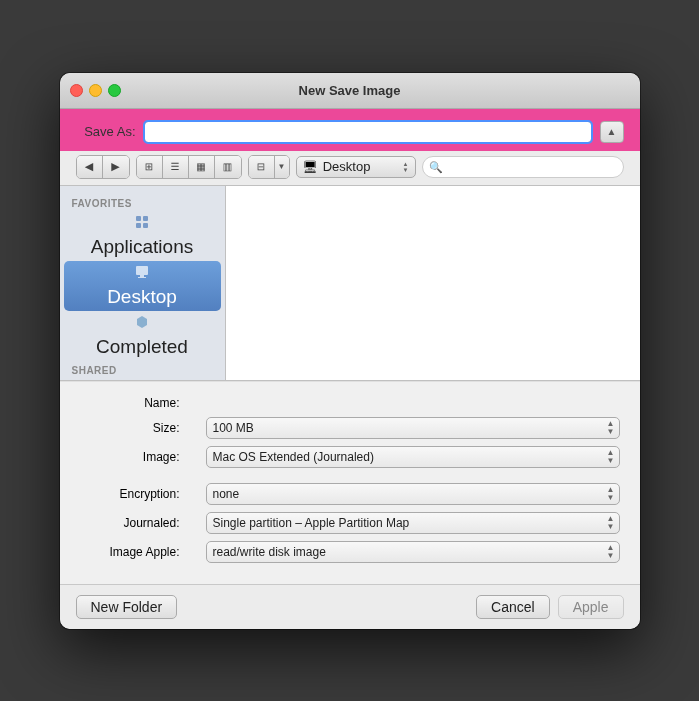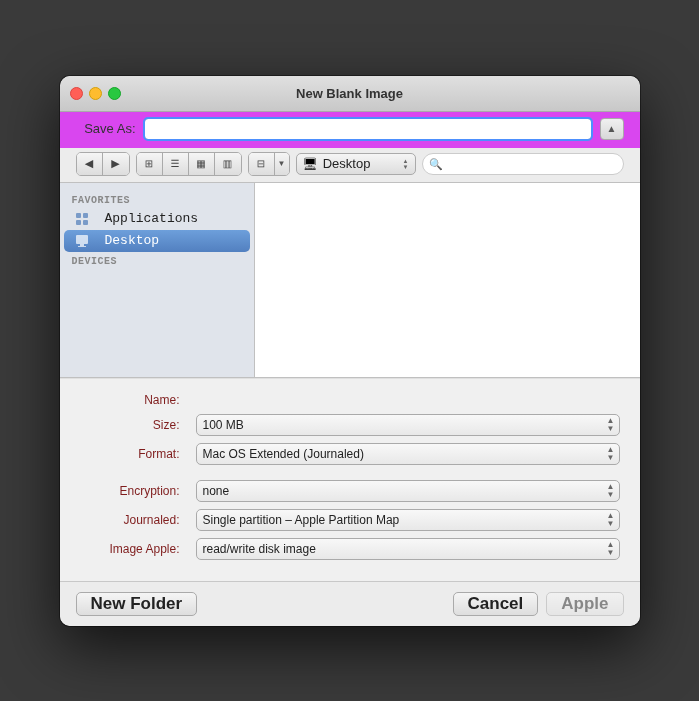--- a/index.html
+++ b/index.html
@@ -44,25 +44,25 @@
     }
     .tl-red { background: #ff5f57; border-color: #e0443e; }
     .tl-yellow { background: #febc2e; border-color: #d4a00a; }
     .tl-green { background: #28c840; border-color: #14a628; }
     .titlebar-title {
       font-size: 13px;
       font-weight: bold;
       color: #333;
     }
     .save-as-row {
-      padding: 6px 16px 8px;
+      padding: 12px 16px 8px;
       display: flex;
       align-items: center;
       gap: 8px;
-      background: #d946ef;
+      background: #ec4899;
     }
     .save-as-label {
       font-size: 13px;
       color: #333;
       text-align: right;
       min-width: 60px;
     }
     .save-as-input {
       flex: 1;
       height: 22px;
@@ -216,44 +216,44 @@
       padding: 0 8px 0 22px;
       font-size: 12px;
       outline: none;
     }
     .main-area {
       display: flex;
       height: 195px;
       border-bottom: 1px solid #c0c0c0;
     }
     .sidebar {
-      width: 195px;
+      width: 166px;
       background: #e0e4eb;
       border-right: 1px solid #c0c0c0;
       padding: 8px 0;
       overflow-y: auto;
-      font-family: Liberation Mono, monospace;
     }
     .sidebar-section-label {
       font-size: 10px;
       font-weight: bold;
       color: #888;
       padding: 4px 12px 2px;
       letter-spacing: 0.05em;
     }
     .sidebar-item {
       display: flex;
       align-items: center;
-      gap: 15px;
+      gap: 6px;
       padding: 3px 10px;
       cursor: pointer;
-      font-size: 13px;
+      font-size: 19px;
       color: #222;
       border-radius: 4px;
       margin: 0 4px;
+      flex-direction: column;
     }
     .sidebar-item.active {
       background: linear-gradient(to bottom, #6d9fdb, #5280c0);
       color: white;
       border-radius: 5px;
     }
     .sidebar-item-icon {
       width: 16px;
       height: 16px;
       display: flex;
@@ -274,22 +274,22 @@
     }
     .form-row {
       display: flex;
       align-items: center;
       margin-bottom: 7px;
     }
     .form-label {
       text-align: right;
       min-width: 100px;
       font-size: 12px;
-      color: #7f1d1d;
-      margin-right: 16px;
+      color: #000000;
+      margin-right: 26px;
       font-weight: normal;
     }
     .form-input {
       flex: 1;
       height: 22px;
       border: 1px solid #aaa;
       border-radius: 4px;
       padding: 2px 6px;
       font-size: 13px;
       background: white;
@@ -335,29 +335,28 @@
       display: flex;
       align-items: center;
       justify-content: space-between;
       border-top: 1px solid #c8c8c8;
       border-radius: 0 0 10px 10px;
     }
     .btn {
       height: 24px;
       padding: 0 14px;
       border-radius: 5px;
-      font-size: 17px;
+      font-size: 14px;
       cursor: pointer;
       border: 1px solid #aaa;
       background: linear-gradient(to bottom, #f5f5f5, #dedede);
       color: #222;
       display: flex;
       align-items: center;
       justify-content: center;
-      font-weight: bold;
     }
     .btn-disabled {
       opacity: 0.5;
       cursor: default;
     }
     .right-btns {
       display: flex;
       gap: 8px;
     }
   </style>
@@ -365,21 +364,21 @@
 <body>
 
 <div class="window">
 
   <div class="titlebar">
     <div class="traffic-lights">
       <div class="traffic-light tl-red"></div>
       <div class="traffic-light tl-yellow"></div>
       <div class="traffic-light tl-green"></div>
     </div>
-    <span class="titlebar-title">New Blank Image</span>
+    <span class="titlebar-title">New Save Image</span>
   </div>
 
   <div class="save-as-row">
     <span class="save-as-label">Save As:</span>
     <input class="save-as-input" type="text" value="" style="">
     <div class="save-as-btn">▲</div>
   </div>
 
   <div class="toolbar">
     <div class="toolbar-btn-group">
@@ -431,23 +430,31 @@
           <svg width="14" height="14" viewBox="0 0 14 14">
             <rect x="1" y="1" width="12" height="9" rx="1" fill="white" opacity="0.7"></rect>
             <rect x="5" y="10" width="4" height="2" fill="white" opacity="0.7"></rect>
             <rect x="3" y="12" width="8" height="1" fill="white" opacity="0.7"></rect>
           </svg>
         </div>
         <span>Desktop</span>
       </div>
 
 
-
-
-      <div class="sidebar-section-label">DEVICES</div>
+      <div class="sidebar-item">
+        <div class="sidebar-item-icon">
+          <svg width="14" height="14" viewBox="0 0 14 14">
+            <path d="M2 4 L7 1 L12 4 L12 10 L7 13 L2 10 Z" fill="#8ab0d0"></path>
+          </svg>
+        </div>
+        <span>Completed</span>
+      </div>
+
+
+      <div class="sidebar-section-label">SHARED</div>
     </div>
 
     <div class="file-area">
     </div>
   </div>
 
   <div class="form-section">
     <div class="form-row">
       <span class="form-label">Name:</span>
     </div>
@@ -456,21 +463,21 @@
       <div class="form-select-wrapper">
         <select class="form-select">
           <option>100 MB</option>
           <option>500 MB</option>
           <option>1 GB</option>
         </select>
         <div class="form-select-arrow">▲<br>▼</div>
       </div>
     </div>
     <div class="form-row">
-      <span class="form-label">Format:</span>
+      <span class="form-label">Image:</span>
       <div class="form-select-wrapper">
         <select class="form-select">
           <option>Mac OS Extended (Journaled)</option>
           <option>Mac OS Extended</option>
           <option>MS-DOS (FAT)</option>
           <option>ExFAT</option>
         </select>
         <div class="form-select-arrow">▲<br>▼</div>
       </div>
     </div>

